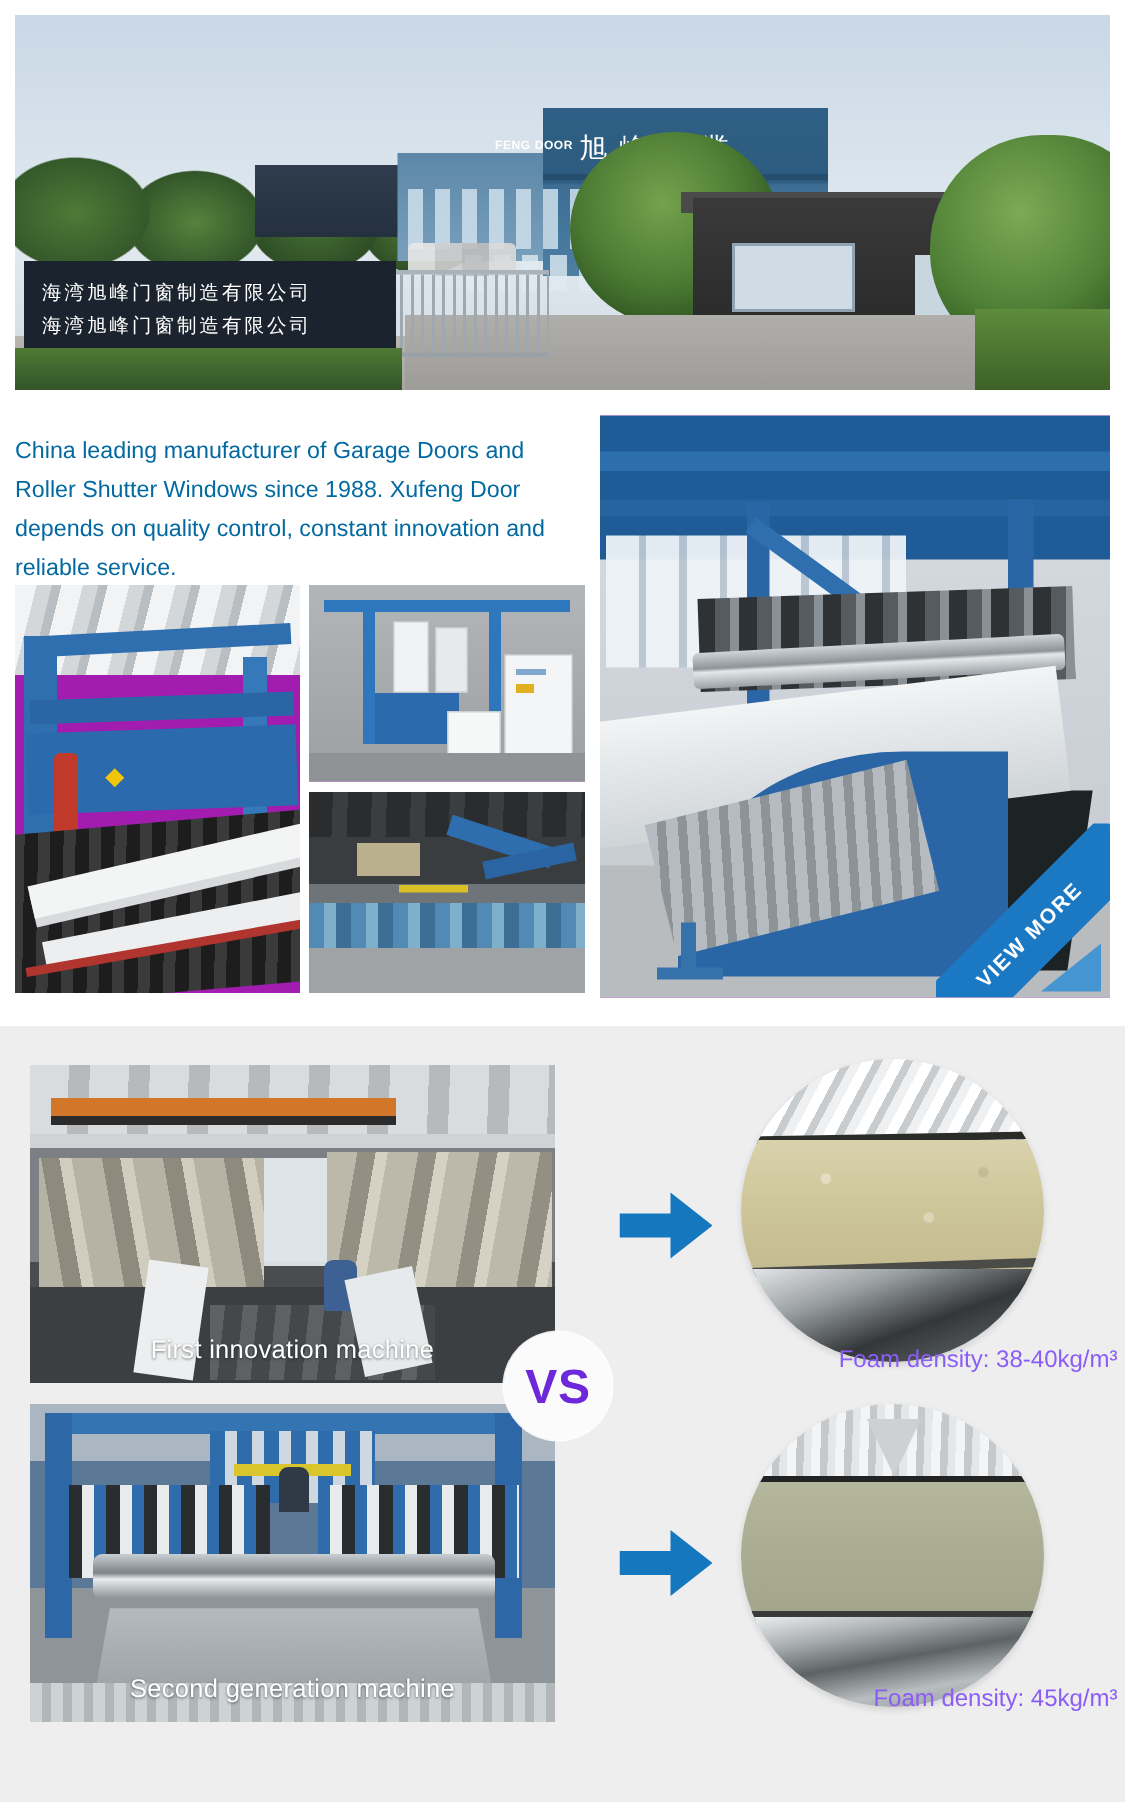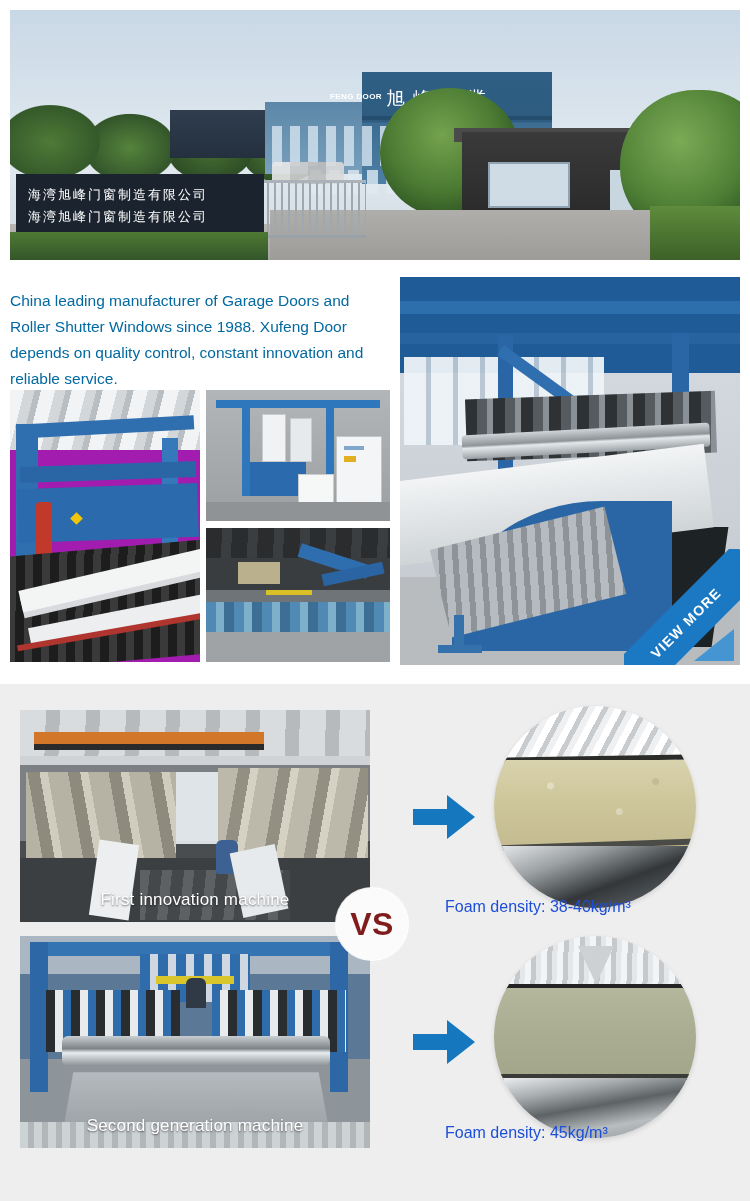--- a/index.html
+++ b/index.html
@@ -202,21 +202,21 @@
   
   .arrow{position:absolute;width:62px;height:44px;}
   .arrow svg{display:block;}
   .arrow-1{left:413px;top:795px;}
   .arrow-2{left:413px;top:1020px;}
 
   
   .vs{position:absolute;left:336px;top:888px;width:72px;height:72px;border-radius:50%;
     background:#fbfbfb;display:flex;align-items:center;justify-content:center;
     box-shadow:0 0 0 1px rgba(255,255,255,.9);}
-  .vs span{color:#7f1d1d;font-size:32px;font-weight:bold;letter-spacing:.5px;line-height:1;}
+  .vs span{color:#6d28d9;font-size:32px;font-weight:bold;letter-spacing:.5px;line-height:1;}
 
   
   .foam{position:absolute;width:202px;height:202px;border-radius:50%;overflow:hidden;
     box-shadow:0 2px 5px rgba(0,0,0,.12);}
   .foam-1{left:494px;top:706px;}
   .foam-2{left:494px;top:936px;}
 
   .f1-top{position:absolute;left:0;top:0;width:202px;height:58px;
     background:repeating-linear-gradient(118deg,#ffffff 0 7px,#c9ccce 7px 12px,#eef0f1 12px 18px);}
   .f1-core{position:absolute;left:0;top:54px;width:202px;height:86px;
@@ -234,21 +234,21 @@
     background:repeating-linear-gradient(92deg,#f2f4f5 0 6px,#c5c9cc 6px 11px,#e4e7e9 11px 16px);}
   .f2-notch{position:absolute;left:84px;top:10px;width:0;height:0;
     border-left:18px solid transparent;border-right:18px solid transparent;border-top:38px solid #cdd1d4;}
   .f2-line{position:absolute;left:0;top:48px;width:202px;height:5px;background:#232323;}
   .f2-core{position:absolute;left:0;top:52px;width:202px;height:88px;
     background:linear-gradient(180deg,#b5b79c,#aaad92 50%,#a3a68b);}
   .f2-line2{position:absolute;left:0;top:138px;width:202px;height:6px;background:#3a3a38;}
   .f2-bot{position:absolute;left:0;top:142px;width:202px;height:60px;
     background:linear-gradient(170deg,#f0f2f3 0%,#a7acaf 26%,#5d6265 48%,#b8bdc0 72%,#8b9093 100%);}
 
-  .density{position:absolute;width:300px;text-align:left;font-size:16px;color:#1d4ed8;}
+  .density{position:absolute;width:300px;text-align:right;font-size:16px;color:#8b5cf6;}
   .density-1{left:445px;top:898px;}
   .density-2{left:445px;top:1124px;}
 </style>
 </head>
 <body>
 
 <div class="page">
 
   <div class="hero imgbox">
     <div class="hero-sky"></div>

